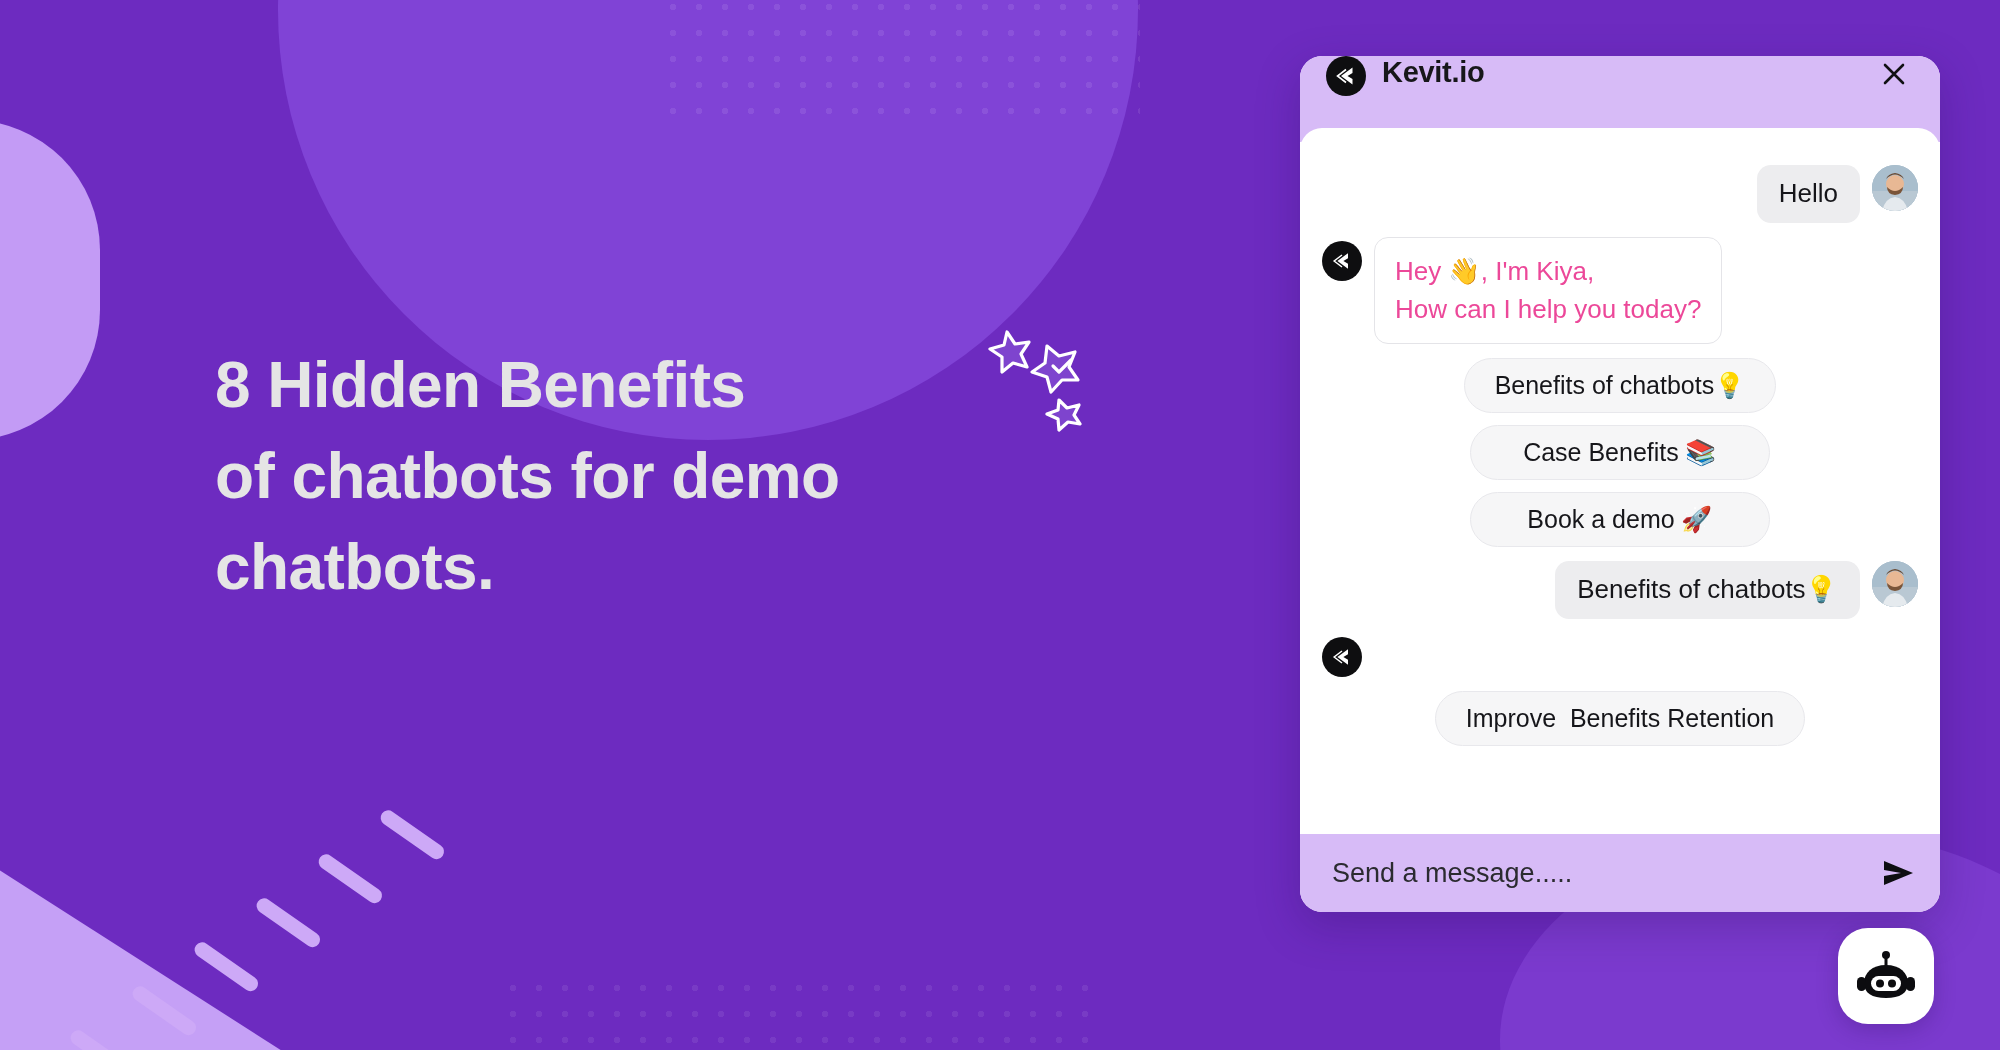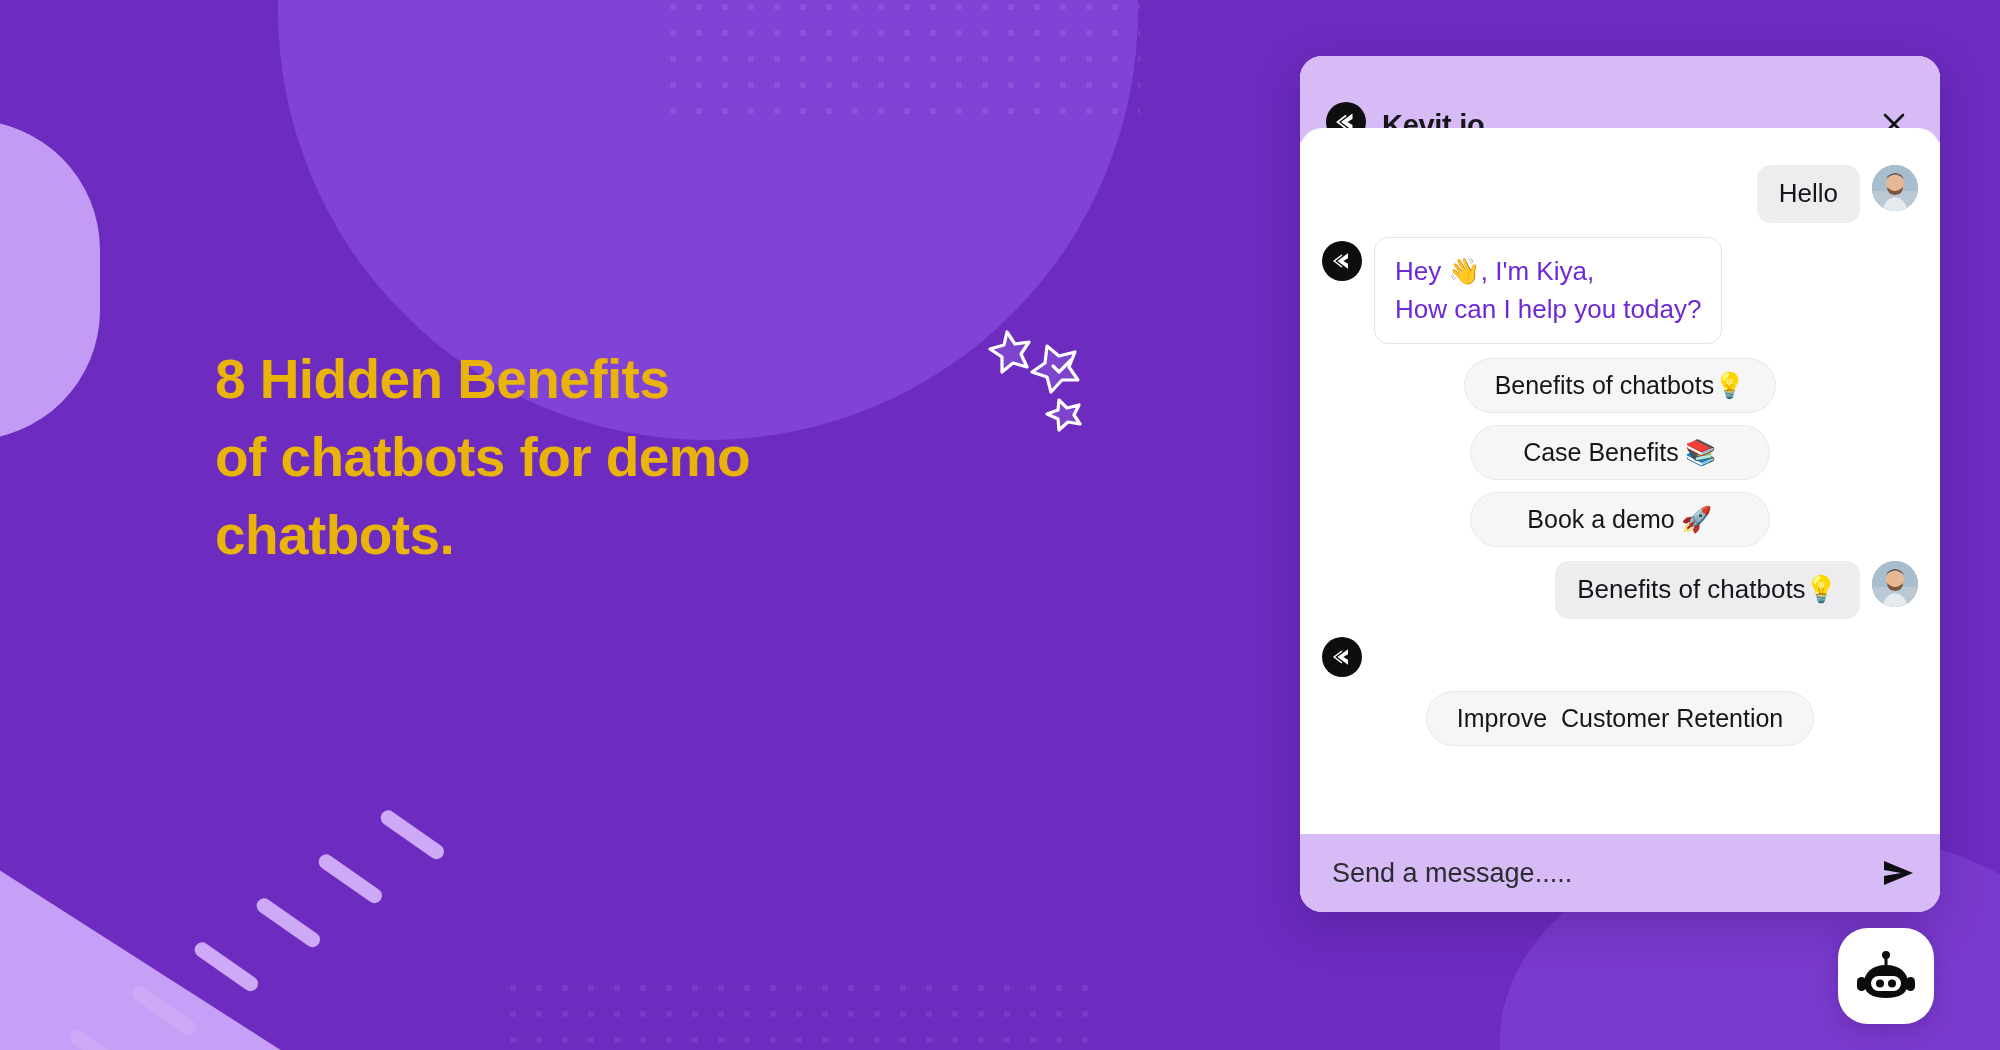--- a/index.html
+++ b/index.html
@@ -96,22 +96,22 @@
     border-radius: 50%;
     background: #7B3ACE;
   }
 
   
   .headline {
     position: absolute;
     left: 215px;
     top: 340px;
     width: 940px;
-    color: #eab308;
-    font-size: 55px;
+    color: #e5e5e5;
+    font-size: 64px;
     font-weight: 700;
     line-height: 1.42;
     letter-spacing: -0.6px;
   }
   .headline .ln { display: block; white-space: nowrap; }
 
   .sparkles {
     position: absolute;
     left: 985px;
     top: 322px;
@@ -133,21 +133,21 @@
     overflow: hidden;
     display: flex;
     flex-direction: column;
   }
 
   .chat-header {
     height: 86px;
     flex: 0 0 86px;
     background: #D7BBF7;
     display: flex;
-    align-items: flex-end;
+    align-items: flex-start;
     padding: 0 28px 0 26px;
     gap: 16px;
   }
 
   .brand-logo {
     width: 40px;
     height: 40px;
     border-radius: 50%;
     background: #0E0E10;
     display: flex;
@@ -220,21 +220,21 @@
     line-height: 1.3;
     max-width: 430px;
   }
 
   .bubble-bot {
     background: #FFFFFF;
     border: 1.5px solid #E4E4E8;
     border-radius: 14px;
     padding: 14px 20px;
     font-size: 26px;
-    color: #6d28d9;
+    color: #ec4899;
     line-height: 1.48;
     max-width: 356px;
   }
 
   .quick-replies {
     display: flex;
     flex-direction: column;
     align-items: center;
     gap: 12px;
   }
@@ -404,21 +404,21 @@
       <div class="row bot">
         <div class="bot-avatar">
           <svg width="24" height="24" viewBox="0 0 26 26">
             <path d="M19.5 4.5 L8 13 L19.5 21.5 L19.5 16 L14.5 13 L19.5 10 Z" fill="#FFFFFF"></path>
             <path d="M13 6.5 L4.5 13 L13 19.5" fill="none" stroke="#FFFFFF" stroke-width="1.6"></path>
           </svg>
         </div>
       </div>
 
       <div class="quick-replies">
-        <div class="qr-btn">Improve  Customer Retention</div>
+        <div class="qr-btn">Improve  Benefits Retention</div>
 
       </div>
 
     </div>
 
     <div class="chat-input-bar">
       <input class="chat-input" type="text" placeholder="Send a message....." style="">
       <div class="send-btn">
         <svg width="34" height="30" viewBox="0 0 34 30">
           <path d="M2 3 L31 15 L2 27 L2 18 L19 15 L2 12 Z" fill="#0E0E12"></path>

